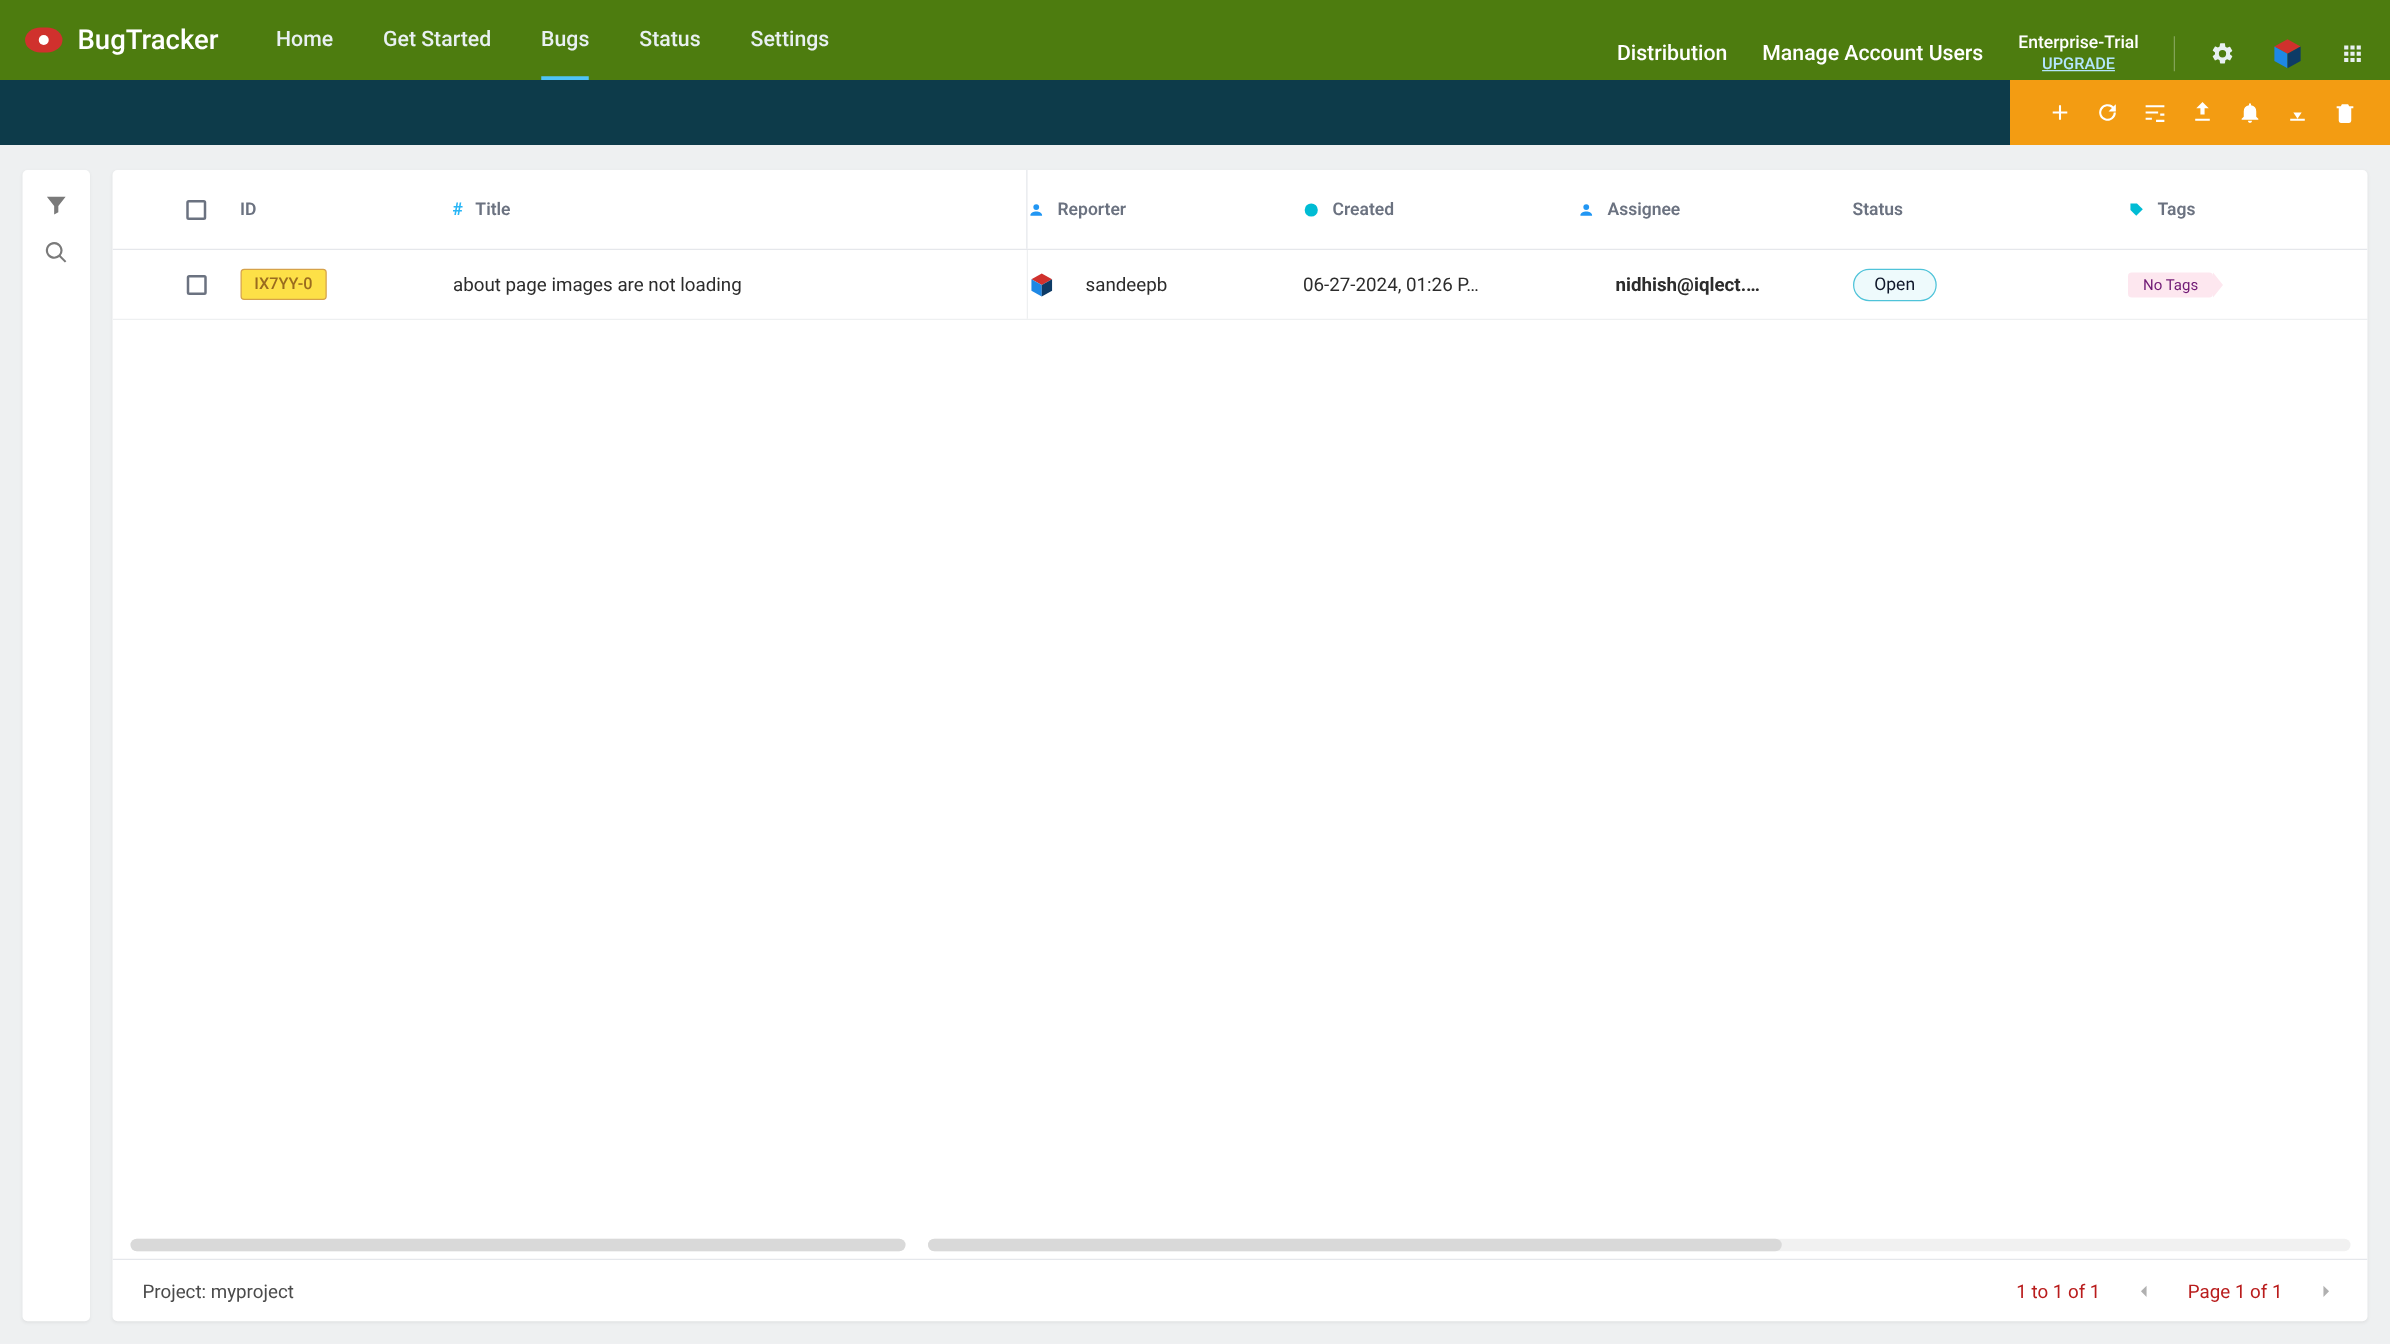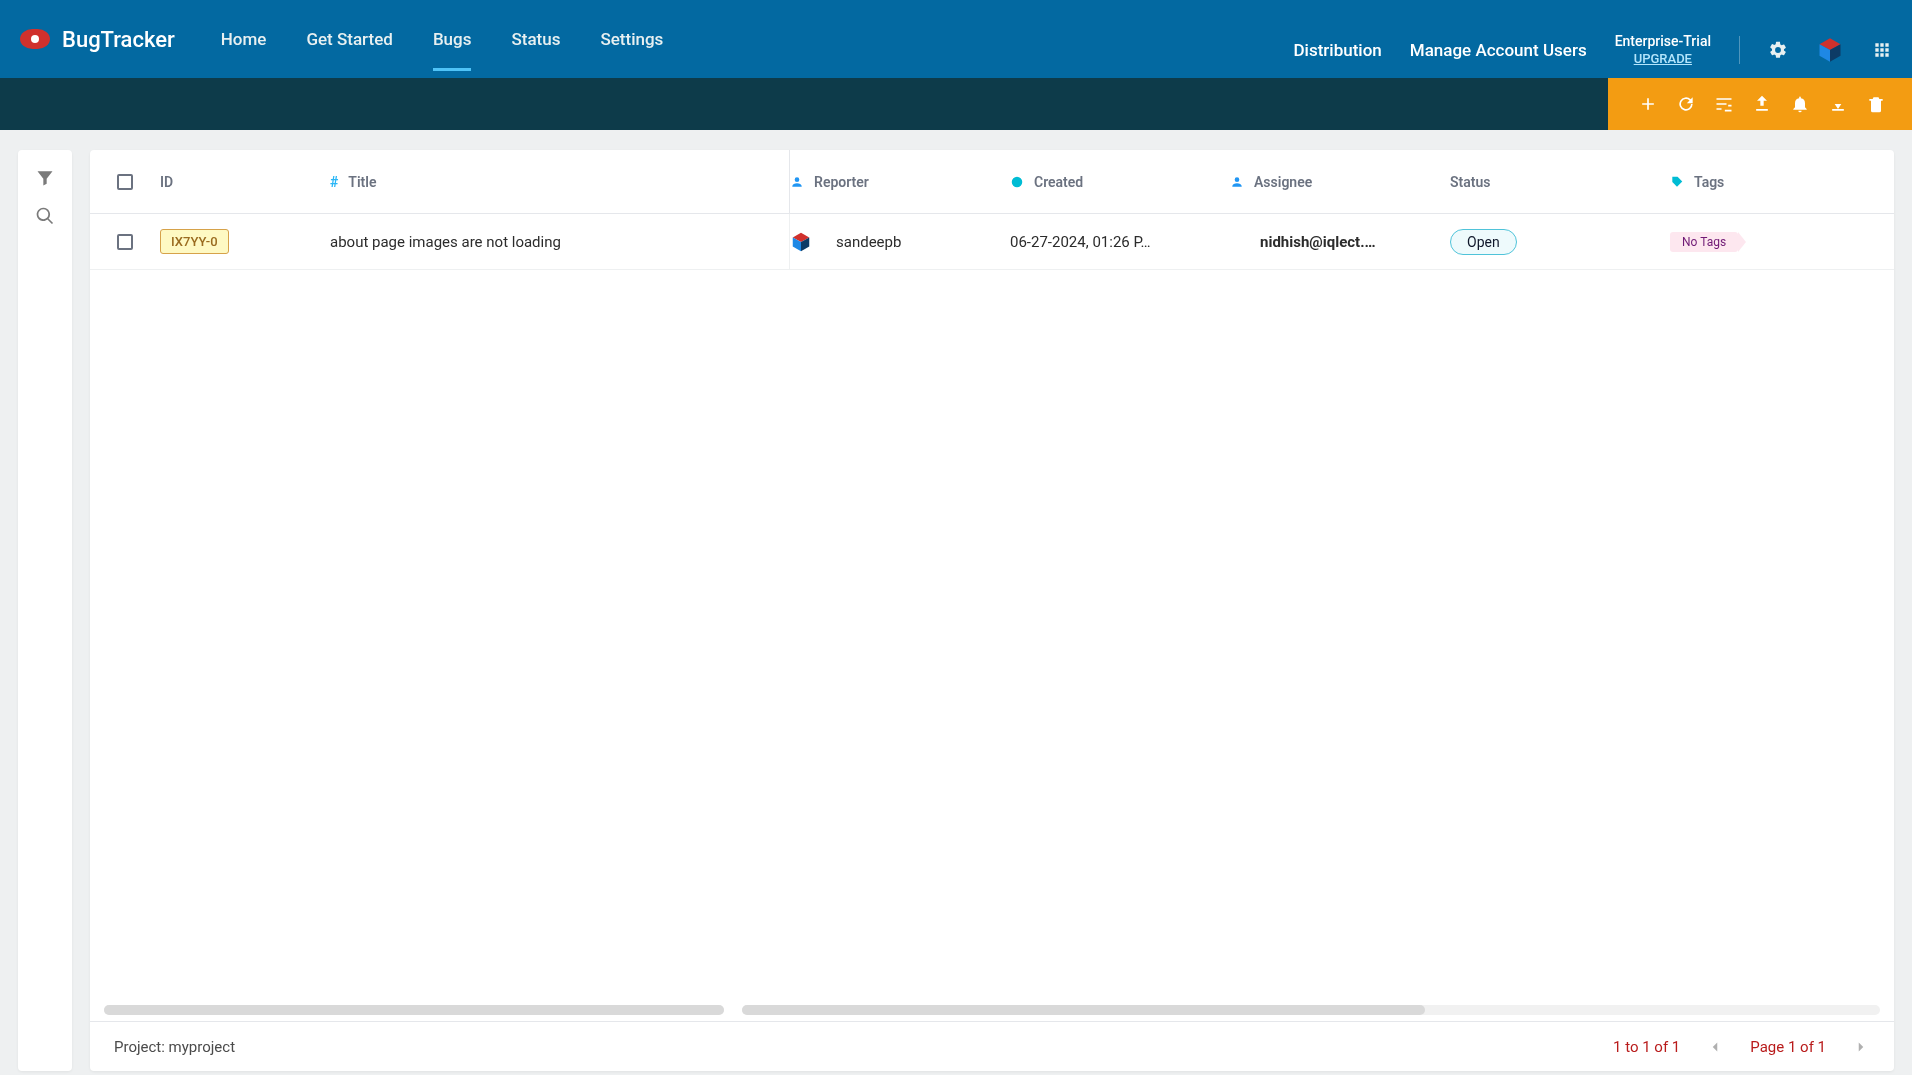--- a/index.html
+++ b/index.html
@@ -1,22 +1,22 @@
 <!DOCTYPE html>
 <html><head>
 <meta charset="utf-8">
 <style>
   * { box-sizing: border-box; margin: 0; padding: 0; }
   html, body { width: 100%; height: 100%; font-family: -apple-system, BlinkMacSystemFont, "Segoe UI", Roboto, sans-serif; background: #eef0f1; }
   body { width: 1912px; height: 1075px; overflow: hidden; position: relative; }
 
   
   .topnav {
-    height: 78px;
-    background: #0369a1;
+    height: 64px;
+    background: #4d7c0f;
     display: flex;
     align-items: center;
     padding: 0 20px;
     color: #fff;
   }
   .logo-eye {
     width: 30px; height: 20px;
     background: #d0312d;
     border-radius: 50% / 60%;
     display: flex; align-items: center; justify-content: center;
@@ -77,20 +77,21 @@
     box-shadow: 0 1px 3px rgba(0,0,0,.06);
     display: flex; flex-direction: column;
     overflow: hidden;
   }
 
   
   .thead, .trow {
     display: grid;
     grid-template-columns: 70px 170px 460px 220px 220px 220px 220px 200px;
     align-items: center;
+    padding-left: 32px;
   }
   .thead {
     height: 64px;
     border-bottom: 1px solid #e5e7eb;
     color: #6b7280; font-size: 14px; font-weight: 600;
   }
   .thead .th { display: flex; align-items: center; gap: 10px; }
   .col-title-wrap { border-right: 1px solid #e5e7eb; height: 100%; display: flex; align-items: center; }
   .hash { color: #29b6f6; font-weight: 700; }
   .hicon { width: 14px; height: 14px; }
@@ -102,21 +103,21 @@
     border-bottom: 1px solid #eef0f1;
     font-size: 15px; color: #2c2c2c;
   }
   .checkbox-cell { display: flex; justify-content: center; }
   .chk {
     width: 16px; height: 16px; border: 2px solid #6b7280; border-radius: 2px;
     cursor: pointer;
   }
   .id-badge {
     display: inline-block; padding: 4px 10px; border: 1px solid #d6a24a;
-    background: #fef9c3; color: #9a6b1f; font-size: 13px; border-radius: 3px;
+    background: #fde047; color: #9a6b1f; font-size: 13px; border-radius: 3px;
     font-weight: 500;
   }
   .reporter-cell { display: flex; align-items: center; gap: 24px; text-align: center; }
   .mini-cube { width: 22px; height: 22px; }
   .assignee-cell { font-weight: 700; overflow: hidden; white-space: nowrap; text-overflow: ellipsis; padding-left: 30px; }
   .status-pill {
     display: inline-block; padding: 4px 16px; border: 1px solid #4fc3d9;
     color: #0f172a; border-radius: 14px; font-size: 14px; background: #eefafc;
   }
   .tag-pill {

